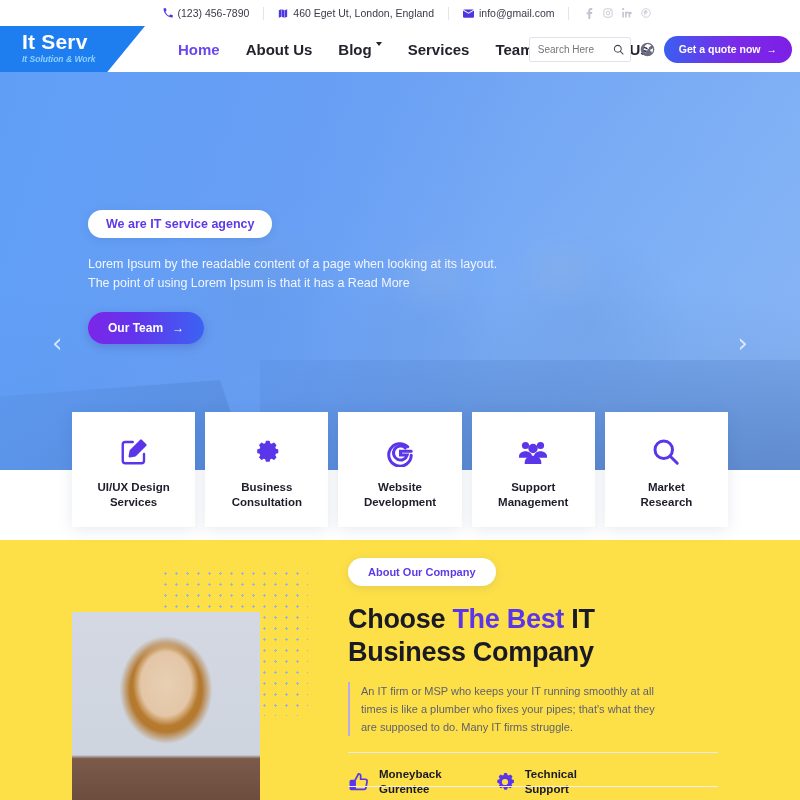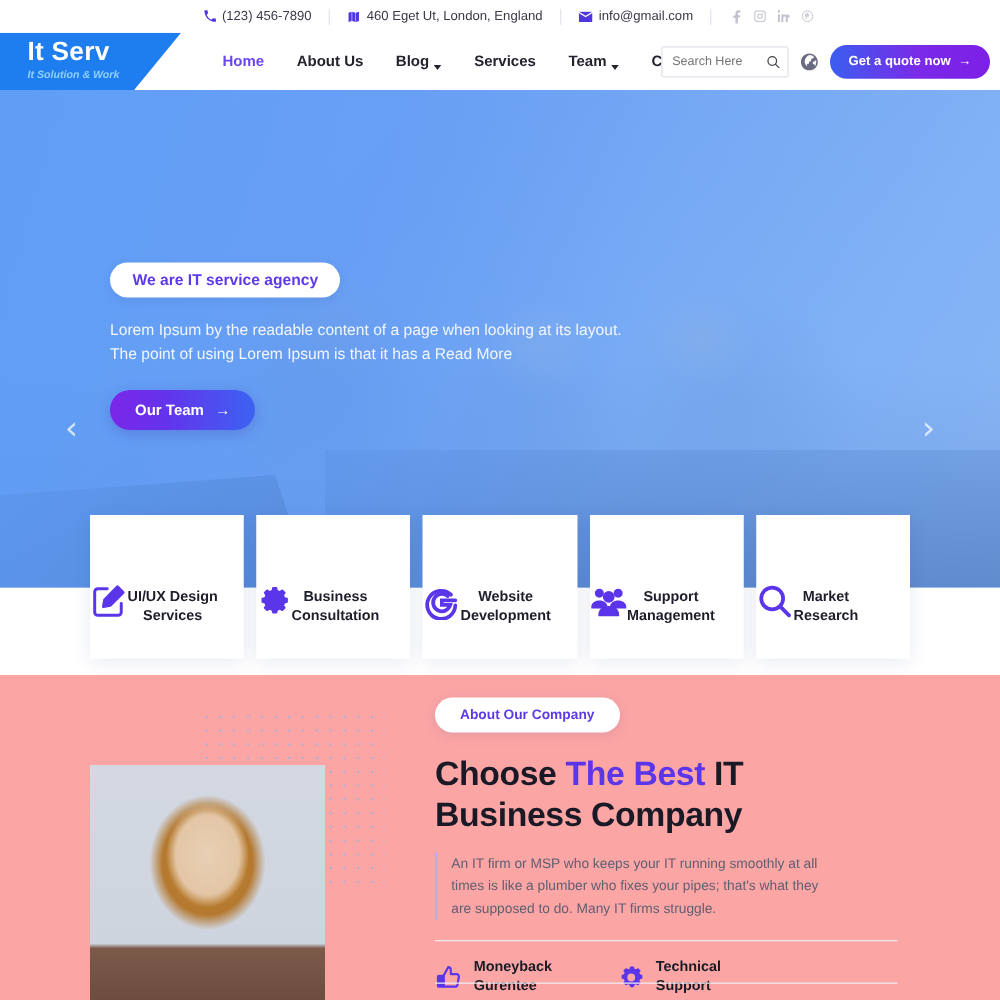--- a/index.html
+++ b/index.html
@@ -66,26 +66,26 @@
     font-size: 8.5px;
     font-weight: bold;
     line-height: 11px;
     font-style: italic;
   }
   .nav {
     display: flex; align-items: center; gap: 0px;
     margin-left: 165px;
   }
   .nav a {
-    font-size: 12px;
+    font-size: 15px;
     font-weight: bold;
     color: #23232e;
     text-decoration: none;
     padding: 0 13px;
-    display: flex; align-items: flex-end; gap: 4px;
+    display: flex; align-items: flex-start; gap: 4px;
     white-space: nowrap;
   }
   .nav a.active { color: #6b46f0; }
   .caret {
     width: 0; height: 0;
     border-left: 3.2px solid transparent;
     border-right: 3.2px solid transparent;
     border-top: 4px solid #23232e;
     display: inline-block;
     margin-top: 1px;
@@ -245,21 +245,21 @@
     display: flex;
     gap: 10px;
     z-index: 12;
   }
   .card {
     flex: 1;
     height: 115px;
     background: #ffffff;
     box-shadow: 0 3px 14px rgba(40,60,120,0.10);
     display: flex;
-    flex-direction: row;
+    flex-direction: column;
     align-items: center;
     justify-content: flex-start;
     padding-top: 22px;
     cursor: pointer;
   }
   .card-ico { color: #5b35ea; height: 36px; display: flex; align-items: center; }
   .card-ico svg { display: block; }
   .card-label {
     margin-top: 10px;
     text-align: center;
@@ -267,21 +267,21 @@
     font-weight: bold;
     color: #1d1d2b;
     line-height: 15px;
   }
 
   
   .about {
     position: absolute;
     left: 0; top: 540px;
     width: 800px; height: 260px;
-    background: #fca5a5;
+    background: #fde047;
     padding-left: 48px;
   }
   .about-dots {
     position: absolute;
     left: 160px; top: 28px;
     width: 148px; height: 148px;
     background-image: radial-gradient(#9fb3e0 1.1px, transparent 1.2px);
     background-size: 11px 11px;
   }
   .about-photo {

